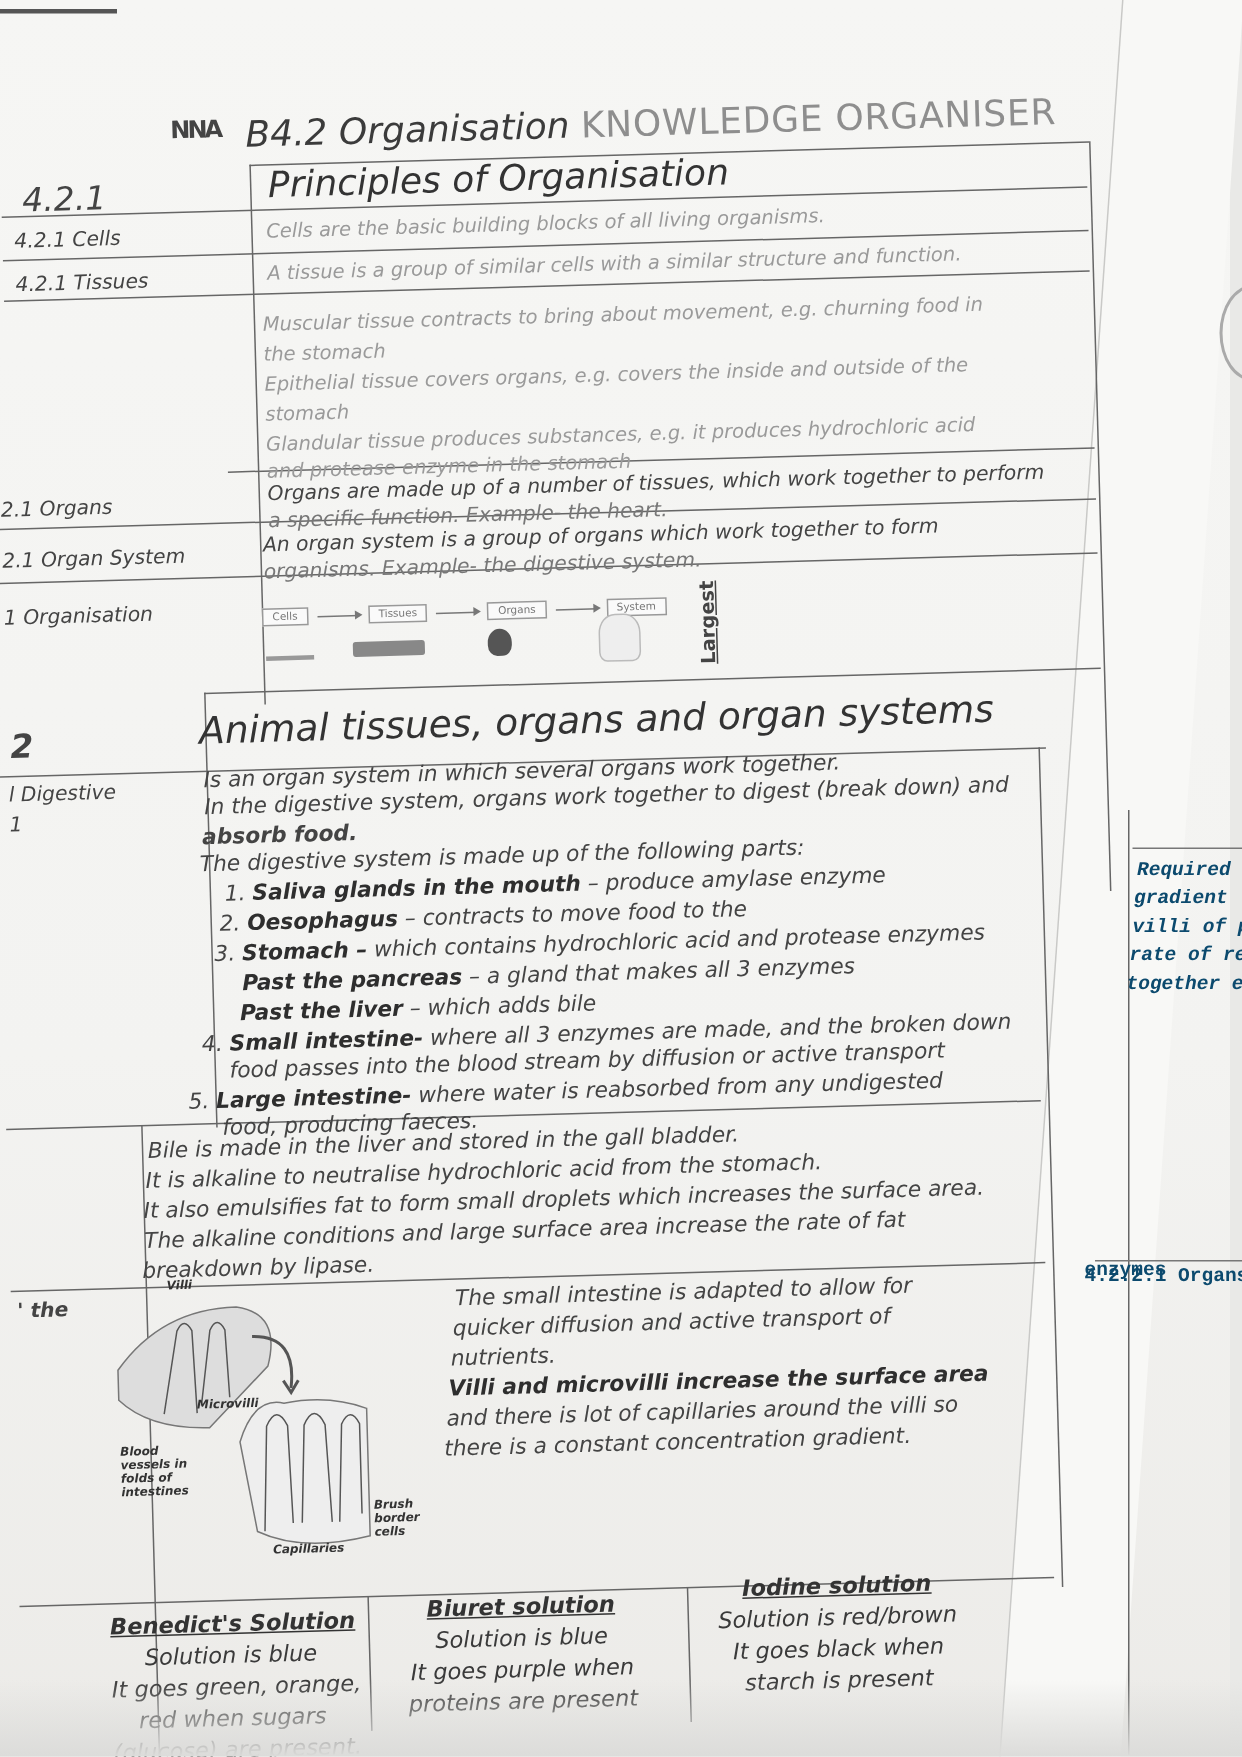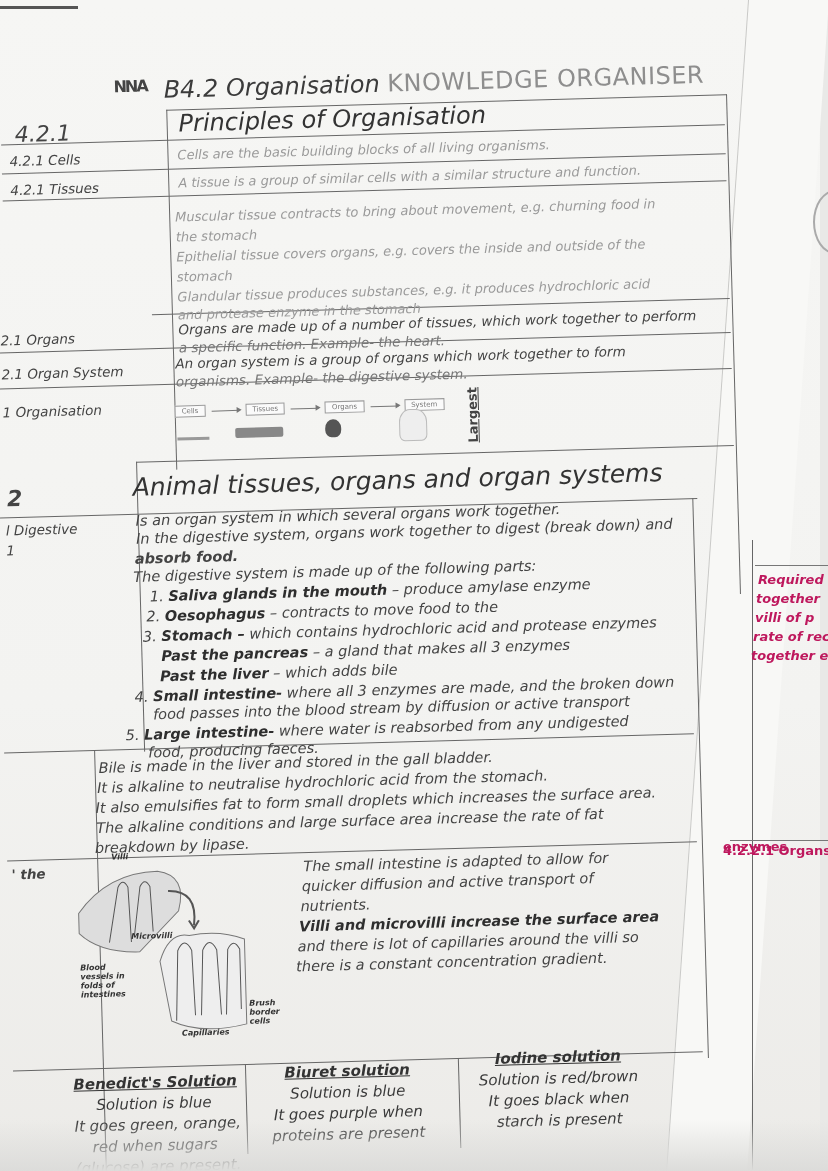--- a/index.html
+++ b/index.html
@@ -23,21 +23,21 @@
     background: #f8f8f6;
     border-left: 1px solid #c9c9c7;
     transform: skewX(-4deg); transform-origin: top left;
   }
   .right-circle {
     position: absolute; left: 813px; top: 190px; width: 40px; height: 60px;
     border: 2px solid #aaa; border-radius: 50%;
   }
   .right-text {
     position: absolute; font-style: italic; font-weight: bold; font-size: 13px;
-    color: #be185d; white-space: nowrap; overflow: hidden;
+    color: #0c4a6e; white-space: nowrap; overflow: hidden; font-family: Liberation Mono, monospace;
   }
   .right-col-line { position: absolute; width: 1px; background: #666; }
   .right-hline { position: absolute; height: 1px; background: #777; }
 
   .sheet {
     position: absolute; left: 0; top: 0; width: 828px; height: 1171px;
     transform: rotate(-1.6deg); transform-origin: 380px 600px;
   }
   .logo {
     position: absolute; left: 128px; top: 70px; font-weight: bold; font-size: 16px;
@@ -90,21 +90,21 @@
 
 <div class="right-page"></div>
 <div class="right-circle"></div>
 <div class="right-col-line" style="left:752px; top:540px; height:630px;"></div>
 <div class="right-hline" style="left:755px; top:565px; width:73px;"></div>
 <div class="right-hline" style="left:730px; top:840px; width:98px;"></div>
 <div class="right-text" style="left:758px; top:572px; width:70px;">
     <div>Required</div>
   </div>
 <div class="right-text" style="left:756px; top:591px; width:72px;">
-    <div>together</div>
+    <div>gradient</div>
   </div>
 <div class="right-text" style="left:755px; top:610px; width:73px;">
     <div>villi of p</div>
   </div>
 <div class="right-text" style="left:753px; top:629px; width:75px;">
     <div>rate of rec</div>
   </div>
 <div class="right-text" style="left:751px; top:648px; width:77px;">
     <div>together e</div>
   </div>

